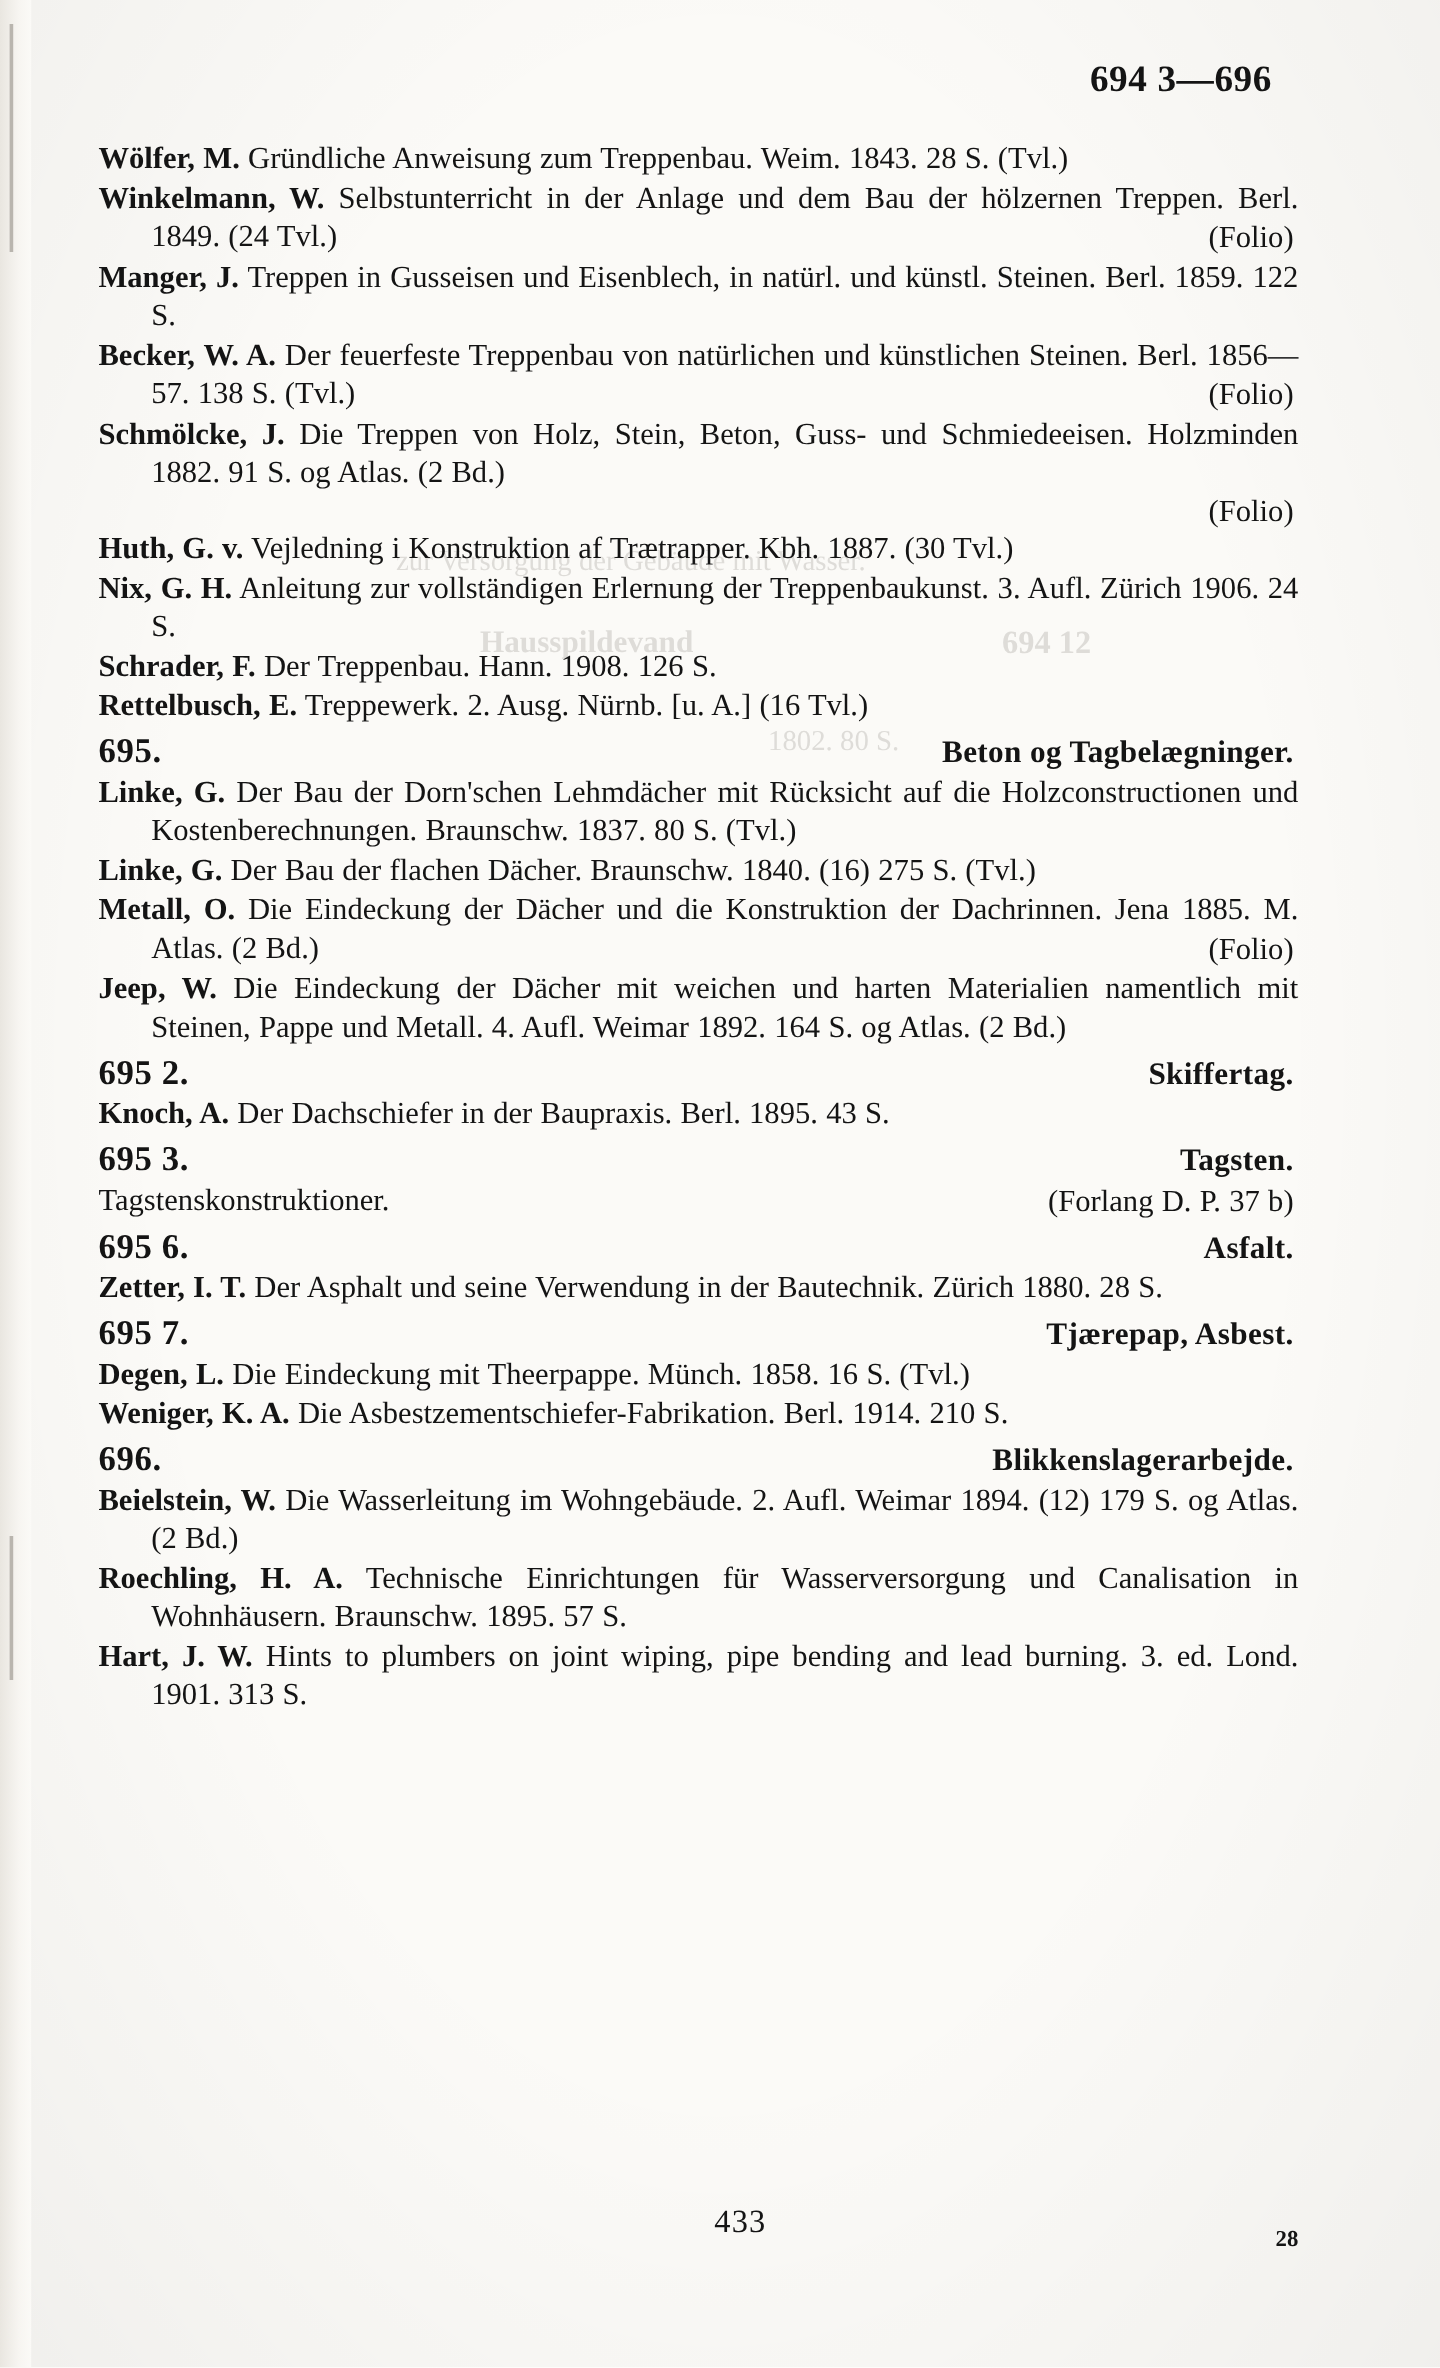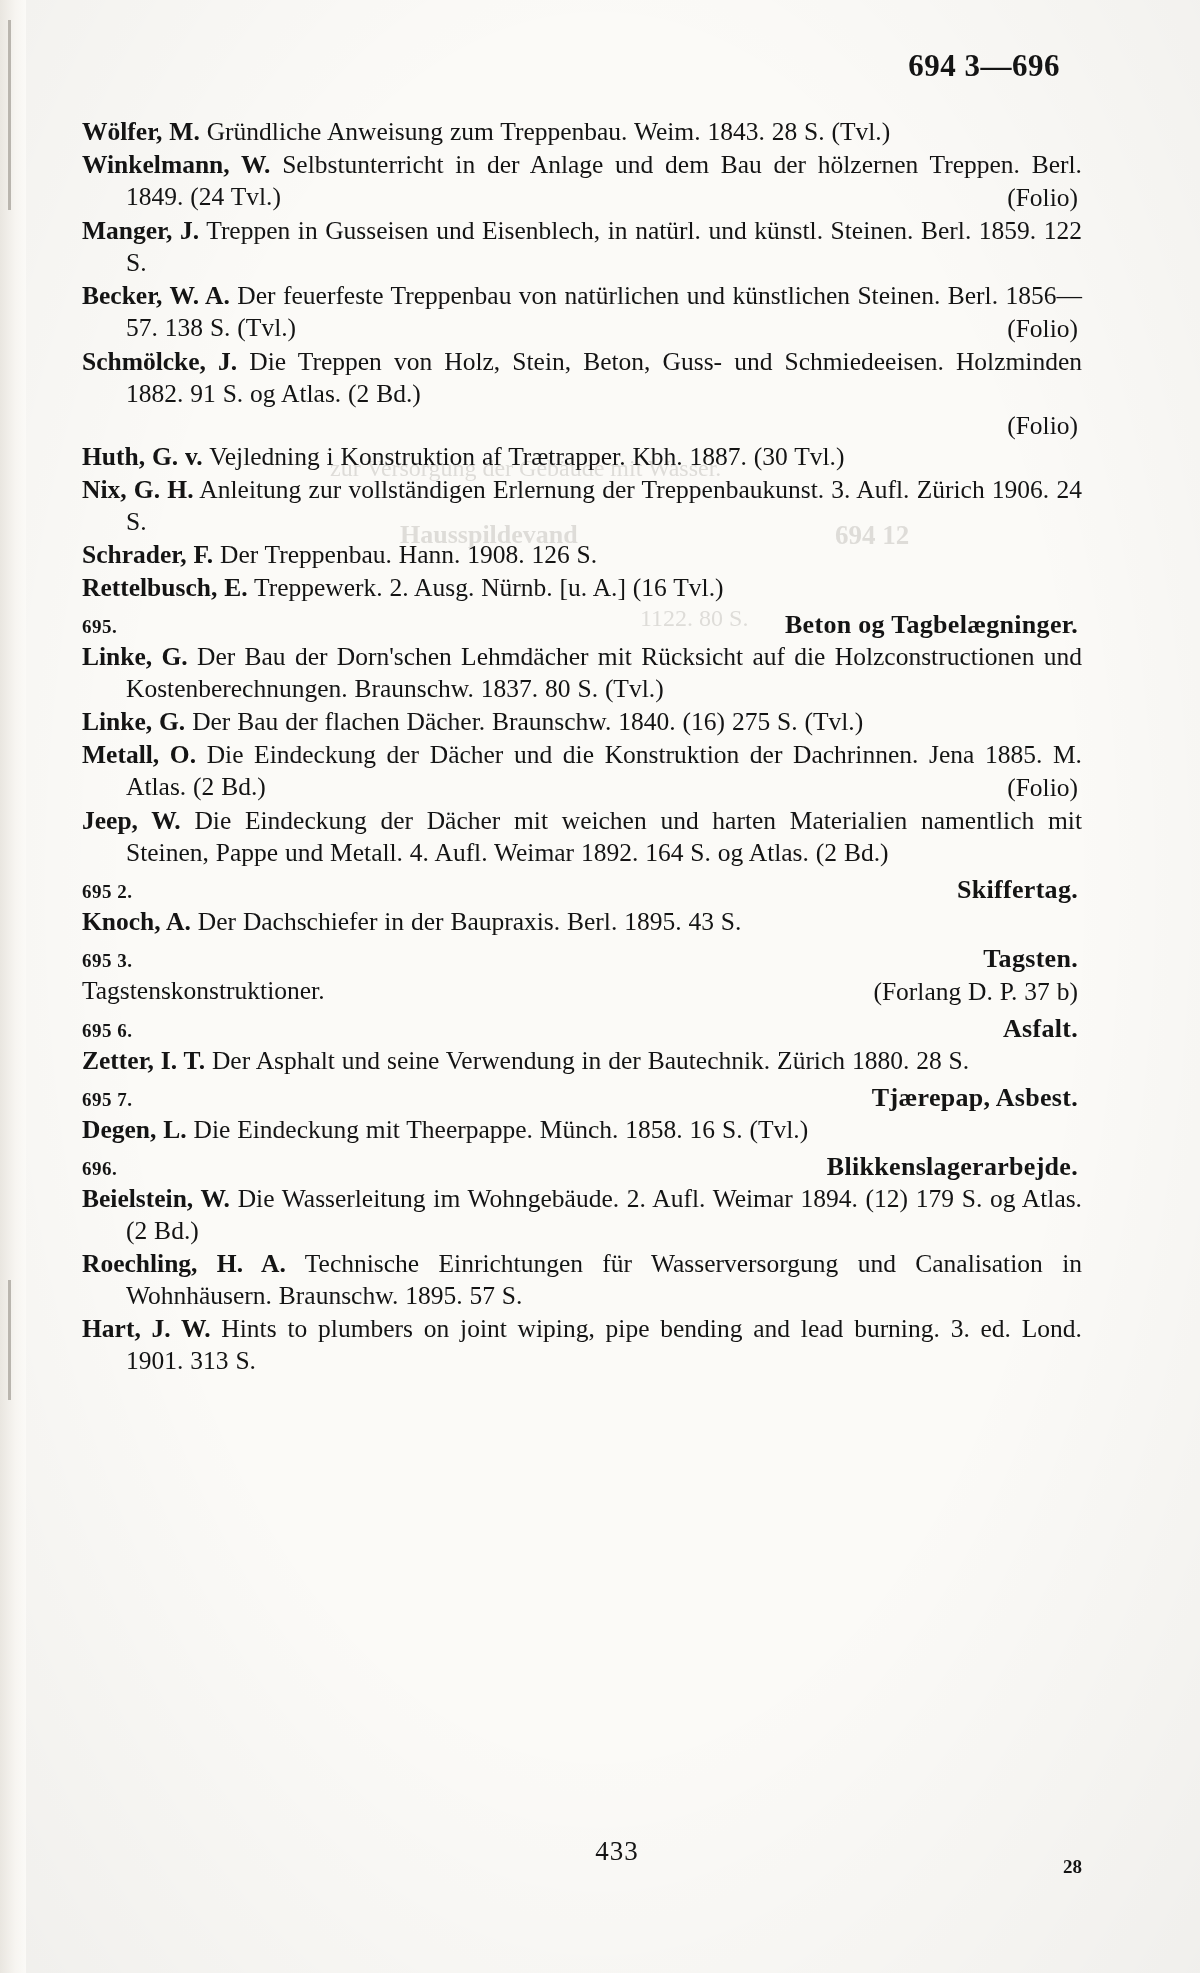--- a/index.html
+++ b/index.html
@@ -71,21 +71,21 @@
     font-weight: bold;
   }
   .section {
     display: flex;
     align-items: baseline;
     justify-content: space-between;
     margin: 6px 0 1px 0;
   }
   .section .num {
     font-weight: bold;
-    font-size: 19px;
+    font-size: 29px;
     letter-spacing: 0.5px;
   }
   .section .heading {
     font-weight: bold;
     font-size: 26px;
     letter-spacing: 0.3px;
     padding-right: 4px;
   }
   .right-note {
     display: block;
@@ -135,21 +135,21 @@
 <body>
 
 <div class="page">
   <div class="edge-left"></div>
   <div class="edge-mark" style="top:20px;height:190px;"></div>
   <div class="edge-mark" style="top:1280px;height:120px;"></div>
 
   <div class="faint" style="left:835px; top:520px; font-weight:bold; font-size:27px;">694 12</div>
   <div class="faint" style="left:330px; top:455px;">zur Versorgung der Gebäude mit Wasser.</div>
   <div class="faint" style="left:400px; top:520px; font-weight:bold; font-size:26px;">Hausspildevand</div>
-  <div class="faint" style="left:640px; top:605px;">1122. 80 S.</div>
+  <div class="faint" style="left:640px; top:605px;">1802. 80 S.</div>
 
   <div class="content">
 
     <div class="running-head">694 3—696</div>
 
     <p class="entry"><span class="author">Wölfer, M.</span><span> Gründliche Anweisung zum Treppenbau. Weim. 1843. 28 S. (Tvl.)</span></p>
 
     <p class="entry"><span class="author">Winkelmann, W.</span><span> Selbstunterricht in der Anlage und dem Bau der hölzernen Treppen. Berl. 1849. (24 Tvl.)</span><span class="right-note" style="margin-top:-31px;">(Folio)</span></p>
 
     <p class="entry"><span class="author">Manger, J.</span><span> Treppen in Gusseisen und Eisenblech, in natürl. und künstl. Steinen. Berl. 1859. 122 S.</span></p>
@@ -193,20 +193,21 @@
       <span class="num">695 6.</span>
       <span class="heading">Asfalt.</span>
     </div>
     <p class="entry"><span class="author">Zetter, I. T.</span><span> Der Asphalt und seine Verwendung in der Bautechnik. Zürich 1880. 28 S.</span></p>
 
     <div class="section">
       <span class="num">695 7.</span>
       <span class="heading">Tjærepap, Asbest.</span>
     </div>
     <p class="entry"><span class="author">Degen, L.</span><span> Die Eindeckung mit Theerpappe. Münch. 1858. 16 S. (Tvl.)</span></p>
+    <p class="entry"><span class="author">Weniger, K. A.</span><span> Die Asbestzementschiefer-Fabrikation. Berl. 1914. 210 S.</span></p>
 
     <div class="section">
       <span class="num">696.</span>
       <span class="heading">Blikkenslagerarbejde.</span>
     </div>
     <p class="entry"><span class="author">Beielstein, W.</span><span> Die Wasserleitung im Wohngebäude. 2. Aufl. Weimar 1894. (12) 179 S. og Atlas. (2 Bd.)</span></p>
     <p class="entry"><span class="author">Roechling, H. A.</span><span> Technische Einrichtungen für Wasserversorgung und Canalisation in Wohnhäusern. Braunschw. 1895. 57 S.</span></p>
     <p class="entry"><span class="author">Hart, J. W.</span><span> Hints to plumbers on joint wiping, pipe bending and lead burning. 3. ed. Lond. 1901. 313 S.</span></p>
 
   </div>

